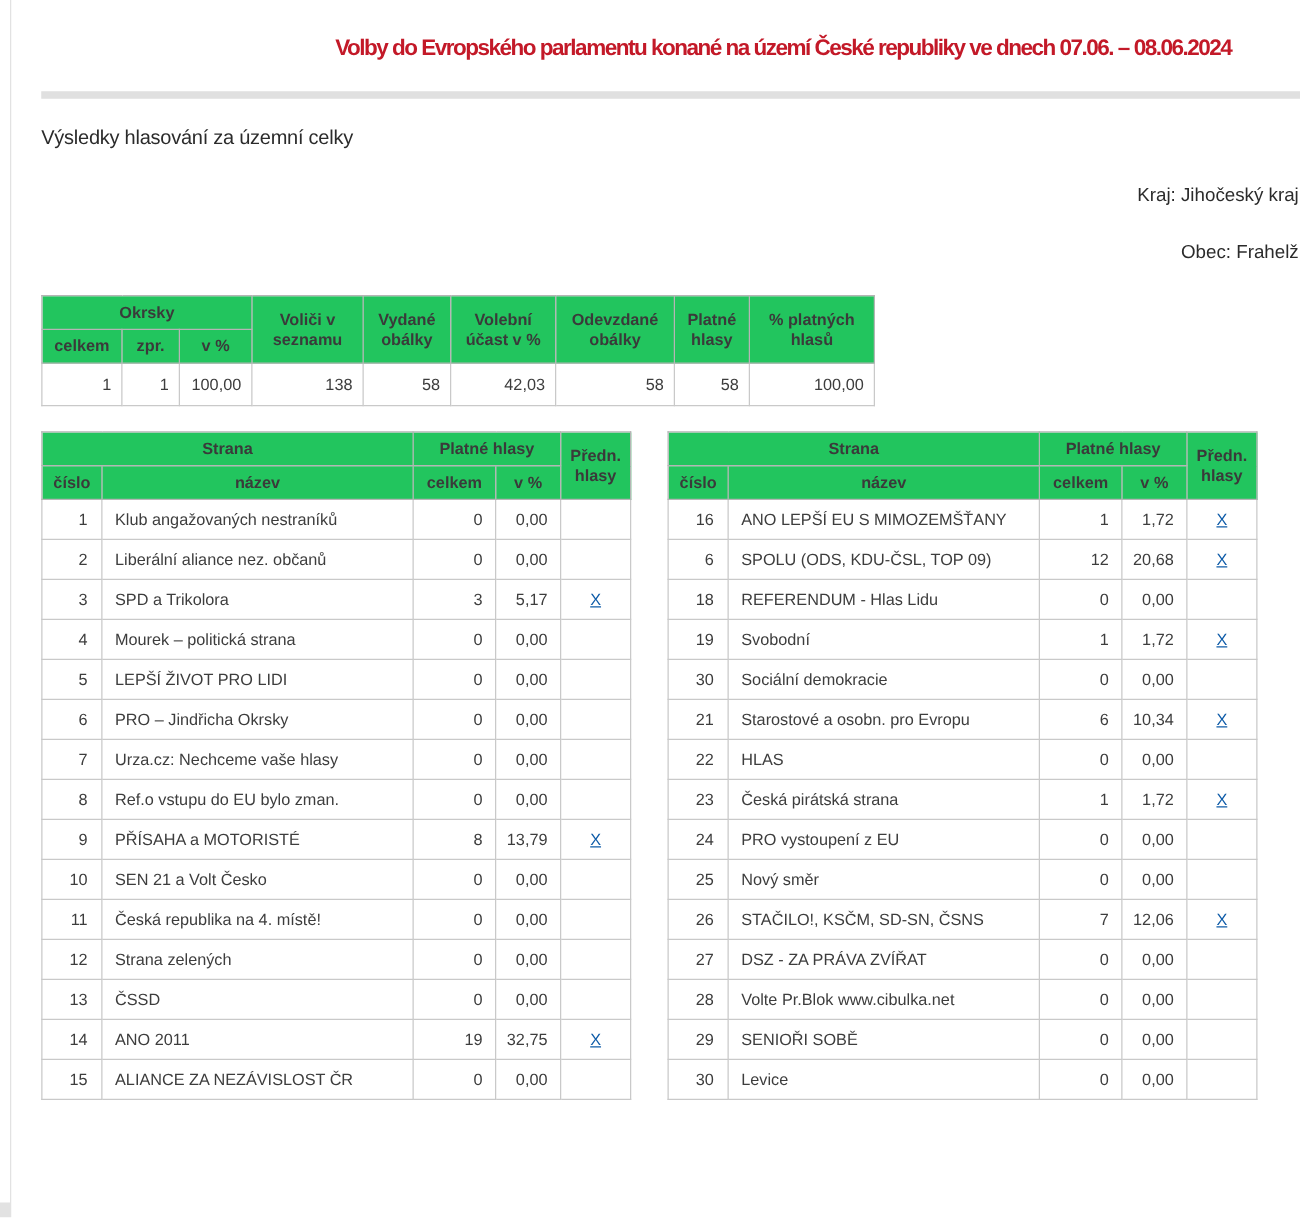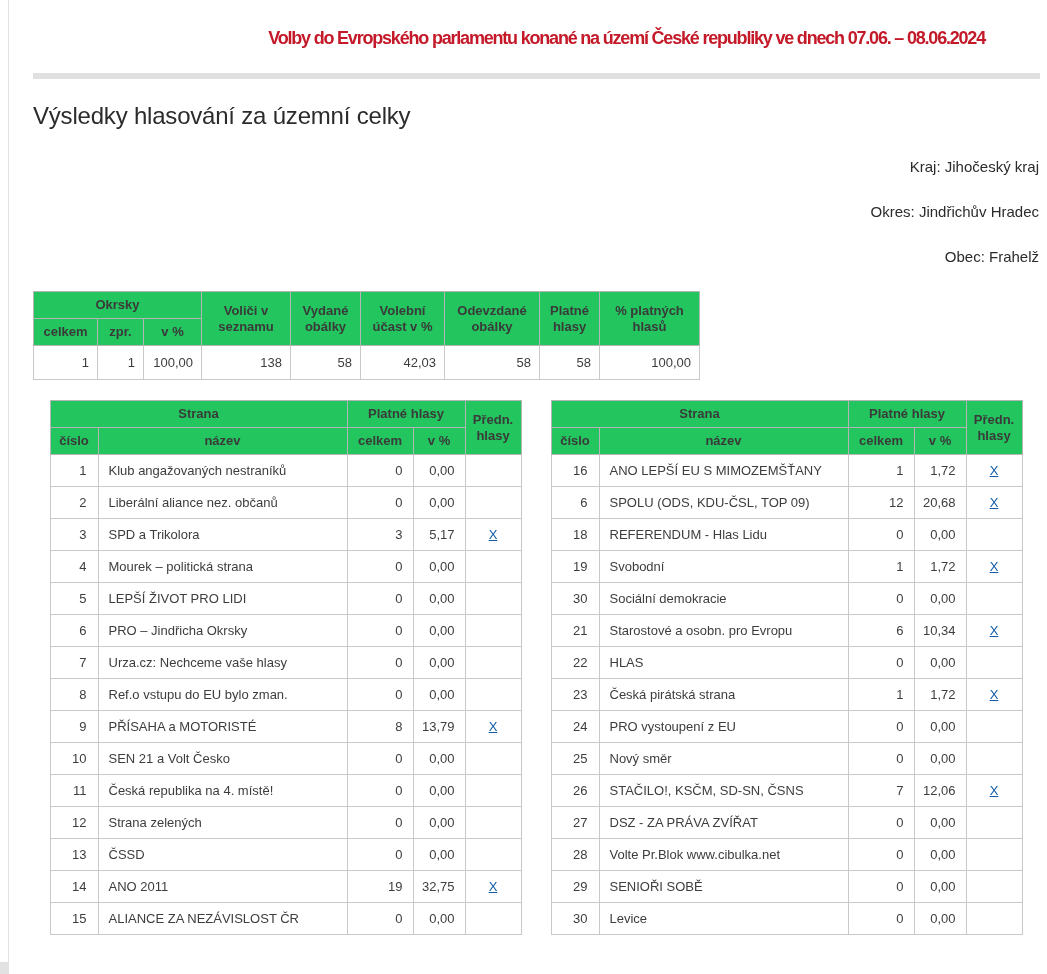--- a/index.html
+++ b/index.html
@@ -30,21 +30,21 @@
     text-align: right;
   }
   .divider {
     height: 6px;
     background: #e0e0e0;
     margin: 17px 0 0 0;
     width: 1007px;
   }
   h2.section-title {
     margin: 23px 0 0 0;
-    font-size: 24px;
+    font-size: 16px;
     font-weight: normal;
     color: #2b2b2b;
     letter-spacing: -0.2px;
   }
   .region-line {
     font-size: 15px;
     color: #2b2b2b;
     margin-top: 28px;
     text-align: right;
   }
@@ -71,21 +71,20 @@
     line-height: 15px;
   }
   
   .summary-table { margin-top: 26px; table-layout: fixed; }
   .summary-table td { text-align: right; padding: 9px 8px; }
   
   .party-tables {
     display: flex;
     gap: 29px;
     margin-top: 20px;
-    justify-content: center;
   }
   .party-table { width: 471px; table-layout: fixed; }
   .party-table td.num  { text-align: right; padding-right: 11px; }
   .party-table td.name { text-align: left;  padding-left: 10px; white-space: nowrap; overflow: hidden; }
   .party-table td.val  { text-align: right; padding-right: 10px; }
   .party-table td.pref { text-align: center; }
   .party-table a.pref-link {
     color: #0f5ca8;
     text-decoration: underline;
     font-weight: normal;
@@ -103,21 +102,20 @@
 
 <div class="page">
 
   <h1 class="title">Volby do Evropského parlamentu konané na území České republiky ve dnech 07.06. – 08.06.2024</h1>
 
   <div class="divider"></div>
 
   <h2 class="section-title">Výsledky hlasování za územní celky</h2>
 
   <div class="region-line">Kraj: Jihočeský kraj</div>
-  <div class="region-line">Okres: Jindřichův Hradec</div>
   <div class="region-line">Obec: Frahelž</div>
 
   <table class="summary-table">
     <colgroup>
       <col style="width:64px">
         <col style="width:46px">
         <col style="width:58px">
       <col style="width:89px">
         <col style="width:70px">
         <col style="width:84px">

